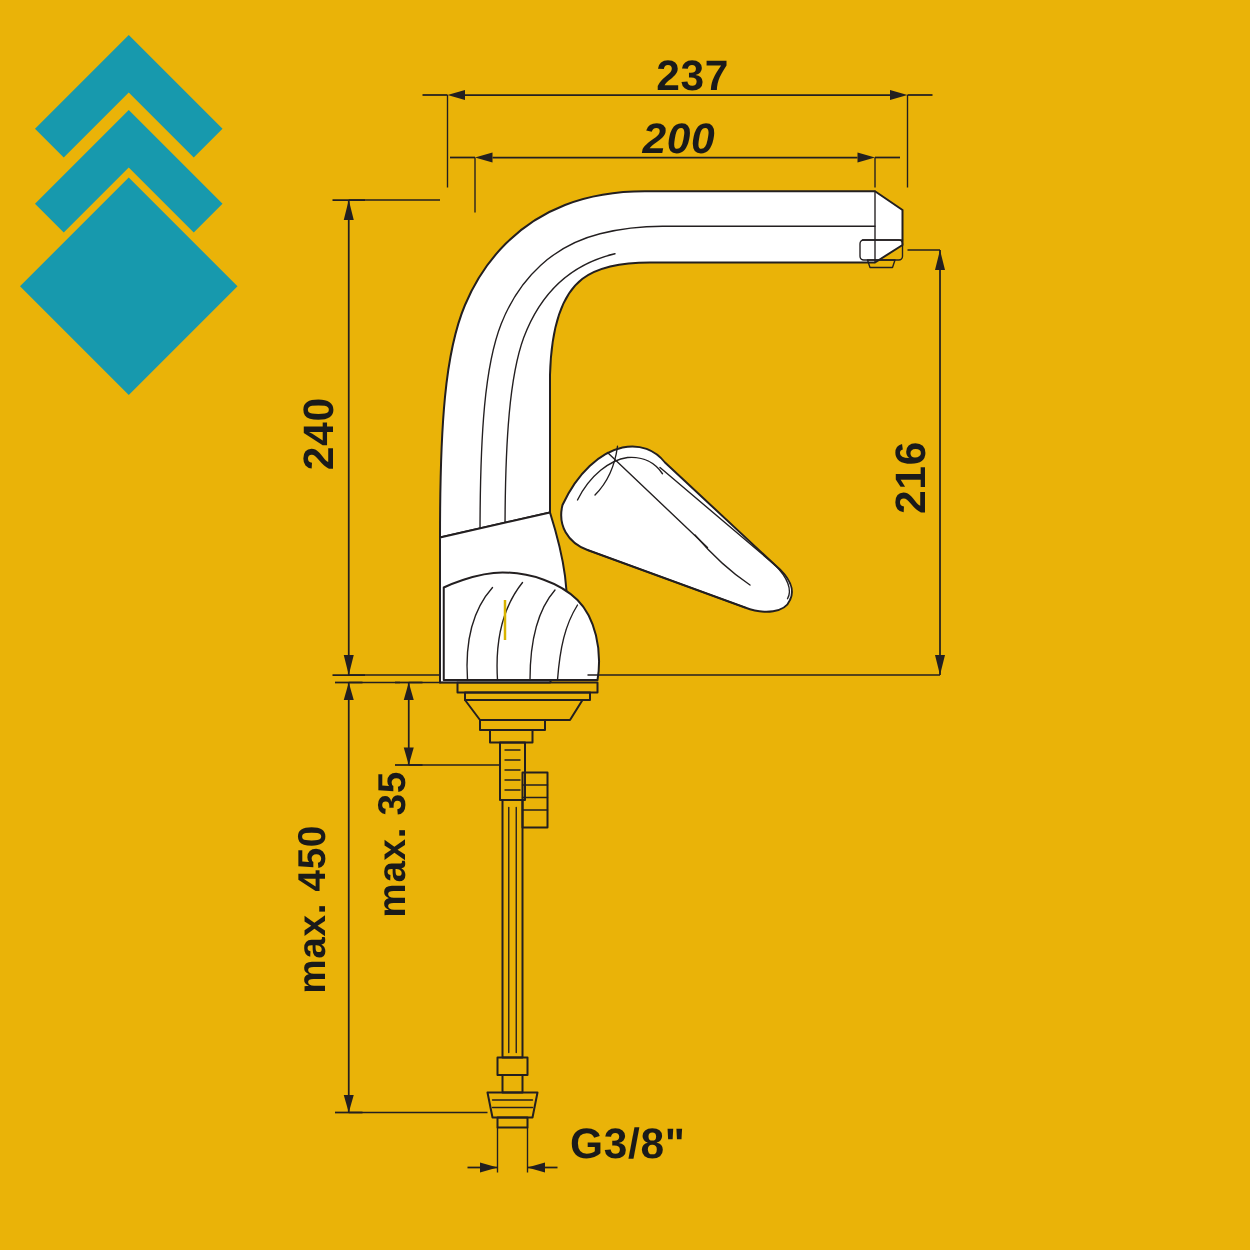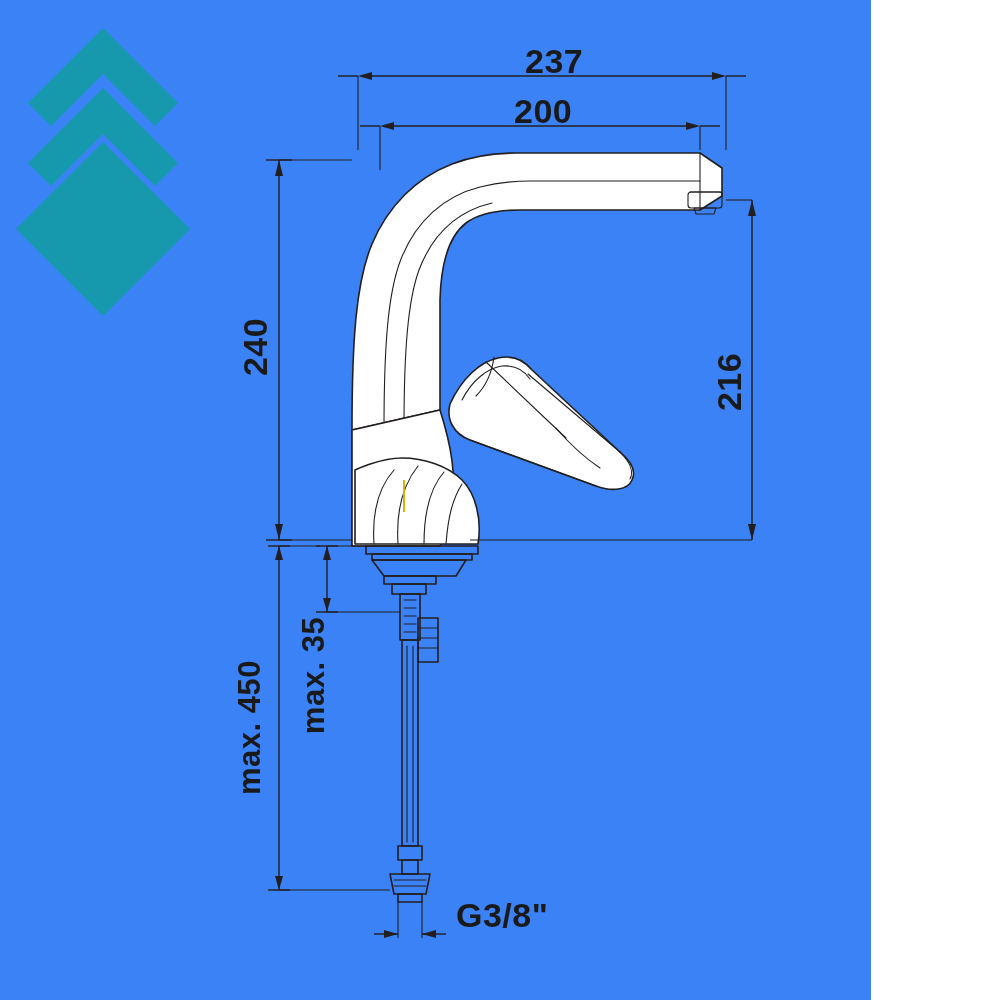--- a/index.html
+++ b/index.html
@@ -9,23 +9,23 @@
   }
   body {
     width: 1000px;
     height: 1000px;
     font-family: "Liberation Sans", sans-serif;
     overflow: hidden;
     position: relative;
   }
   #stage {
     position: relative;
-    width: 871px;
+    width: 1000px;
     height: 1000px;
-    background: #3b82f6;
+    background: #eab308;
   }
   svg#drawing {
     position: absolute;
     left: 0;
     top: 0;
     width: 1000px;
     height: 1000px;
   }
   .dim-label {
     position: absolute;
@@ -224,21 +224,21 @@
       <path class="ext" d="M422 902 L422 938"></path>
       <path class="dimln" d="M374 934 L398 934"></path>
       <path class="dimln" d="M422 934 L446 934"></path>
       <path class="arrow" d="M398 934 L384 930 L384 938 Z"></path>
       <path class="arrow" d="M422 934 L436 930 L436 938 Z"></path>
     </g>
   </svg>
 
   <div class="dim-label" style="left:525px; top:44px; font-size:34px;">237</div>
 
-  <div class="dim-label" style="left:514px; top:94px; font-size:34px;">200</div>
+  <div class="dim-label" style="left:514px; top:94px; font-size:34px;font-style:italic;">200</div>
 
   <div class="dim-label vert" style="left:226px; top:330px; font-size:34px; transform:rotate(-90deg);">240</div>
 
   <div class="dim-label vert" style="left:700px; top:365px; font-size:34px; transform:rotate(-90deg);">216</div>
 
   <div class="dim-label vert" style="left:255px; top:660px; font-size:31px; transform:rotate(-90deg);">max. 35</div>
 
   <div class="dim-label vert" style="left:182px; top:712px; font-size:31px; transform:rotate(-90deg);">max. 450</div>
 
   <div class="dim-label" style="left:456px; top:898px; font-size:34px;">G3/8"</div>

